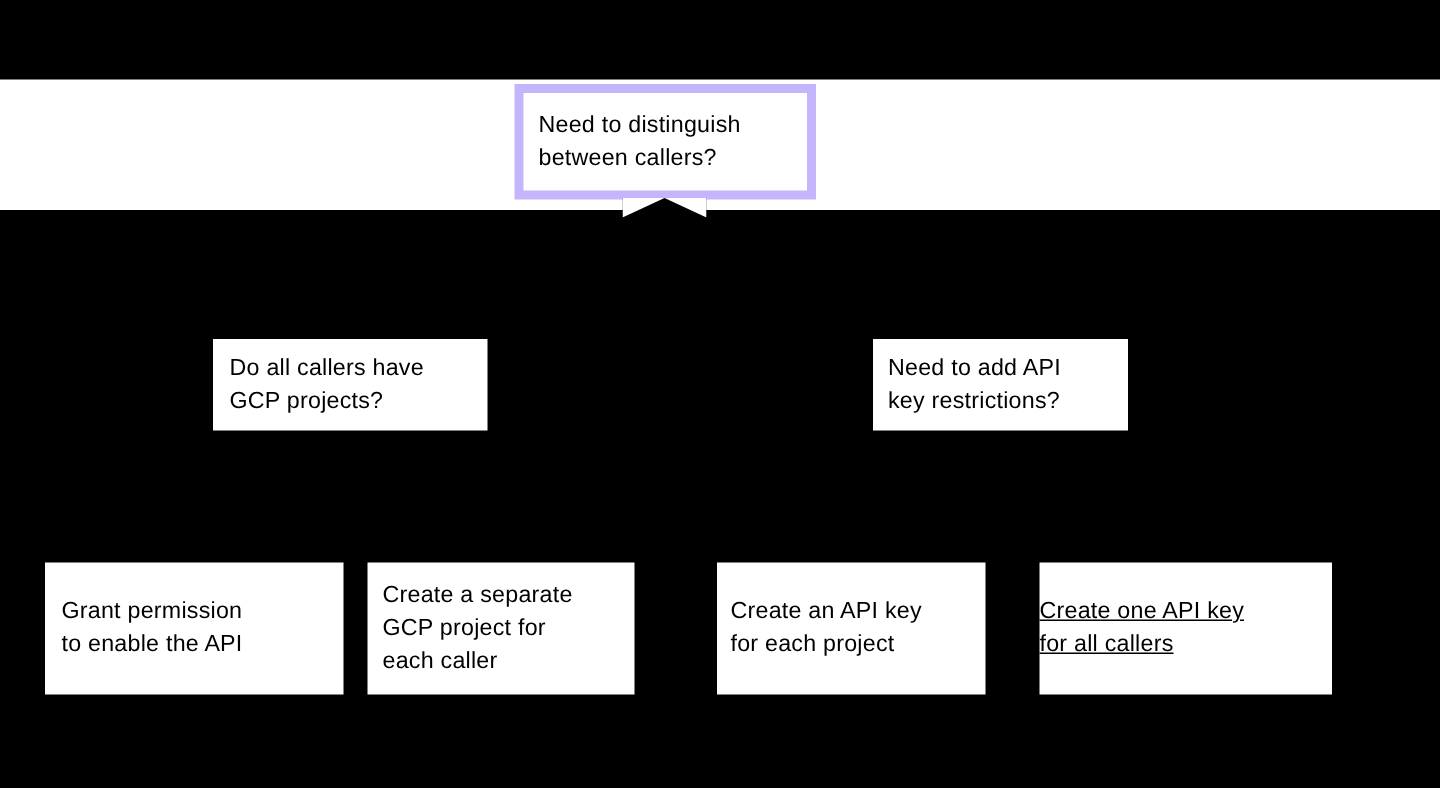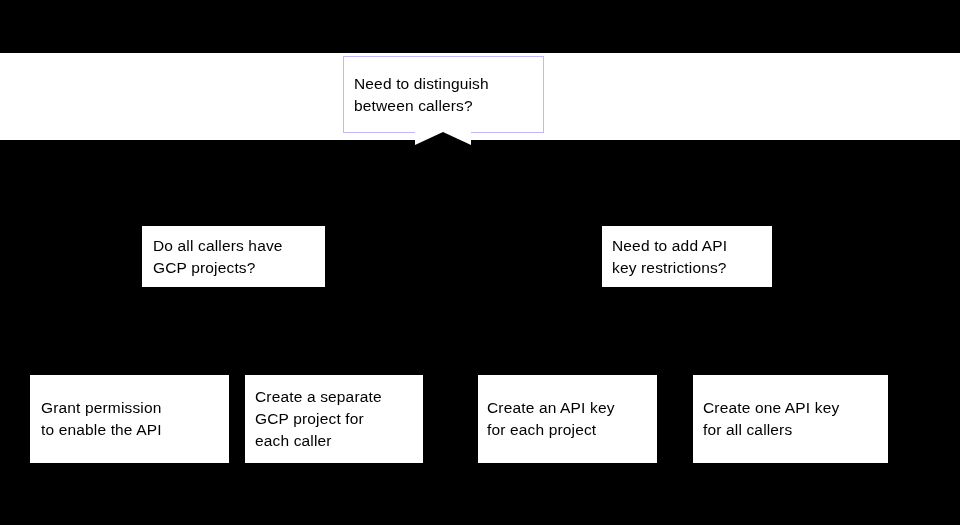--- a/index.html
+++ b/index.html
@@ -31,21 +31,21 @@
     color: #000000;
     box-sizing: border-box;
     display: flex;
     align-items: center;
     font-size: 15.5px;
     line-height: 1.42;
     letter-spacing: 0.01em;
     white-space: pre-line;
   }
   .node.bordered {
-    border: 1px solid #c4b5fd;
+    border: 6px solid #c4b5fd;
   }
 
   
   #node-root {
     left: 343px;
     top: 56px;
     width: 201px;
     height: 77px;
     padding: 0 10px;
   }
@@ -66,32 +66,31 @@
     width: 183px;
     height: 61px;
     padding: 16px 11px;
   }
   #node-api-key-restrictions {
     left: 582px;
     top: 226px;
     width: 170px;
     height: 61px;
     padding: 0 10px;
-    margin-left: 20px;
   }
 
   
   .node.outcome {
     top: 375px;
     height: 88px;
   }
   #node-grant-permission { left: 30px;  width: 199px; padding: 0 11px; }
   #node-separate-project { left: 245px; width: 178px; padding: 0 10px; }
   #node-key-per-caller   { left: 478px; width: 179px; padding: 0 9px; }
-  #node-key-all-callers  { left: 693px; width: 195px; padding: 0 10px; }
+  #node-key-all-callers  { left: 693px; width: 195px; padding: 0 0; text-decoration: underline; }
 </style>
 </head>
 <body>
 
 <div id="stage">
 
   <div class="band" id="band-top"></div>
 
   <div class="node bordered" id="node-root">Need to distinguish
 between callers?</div>

